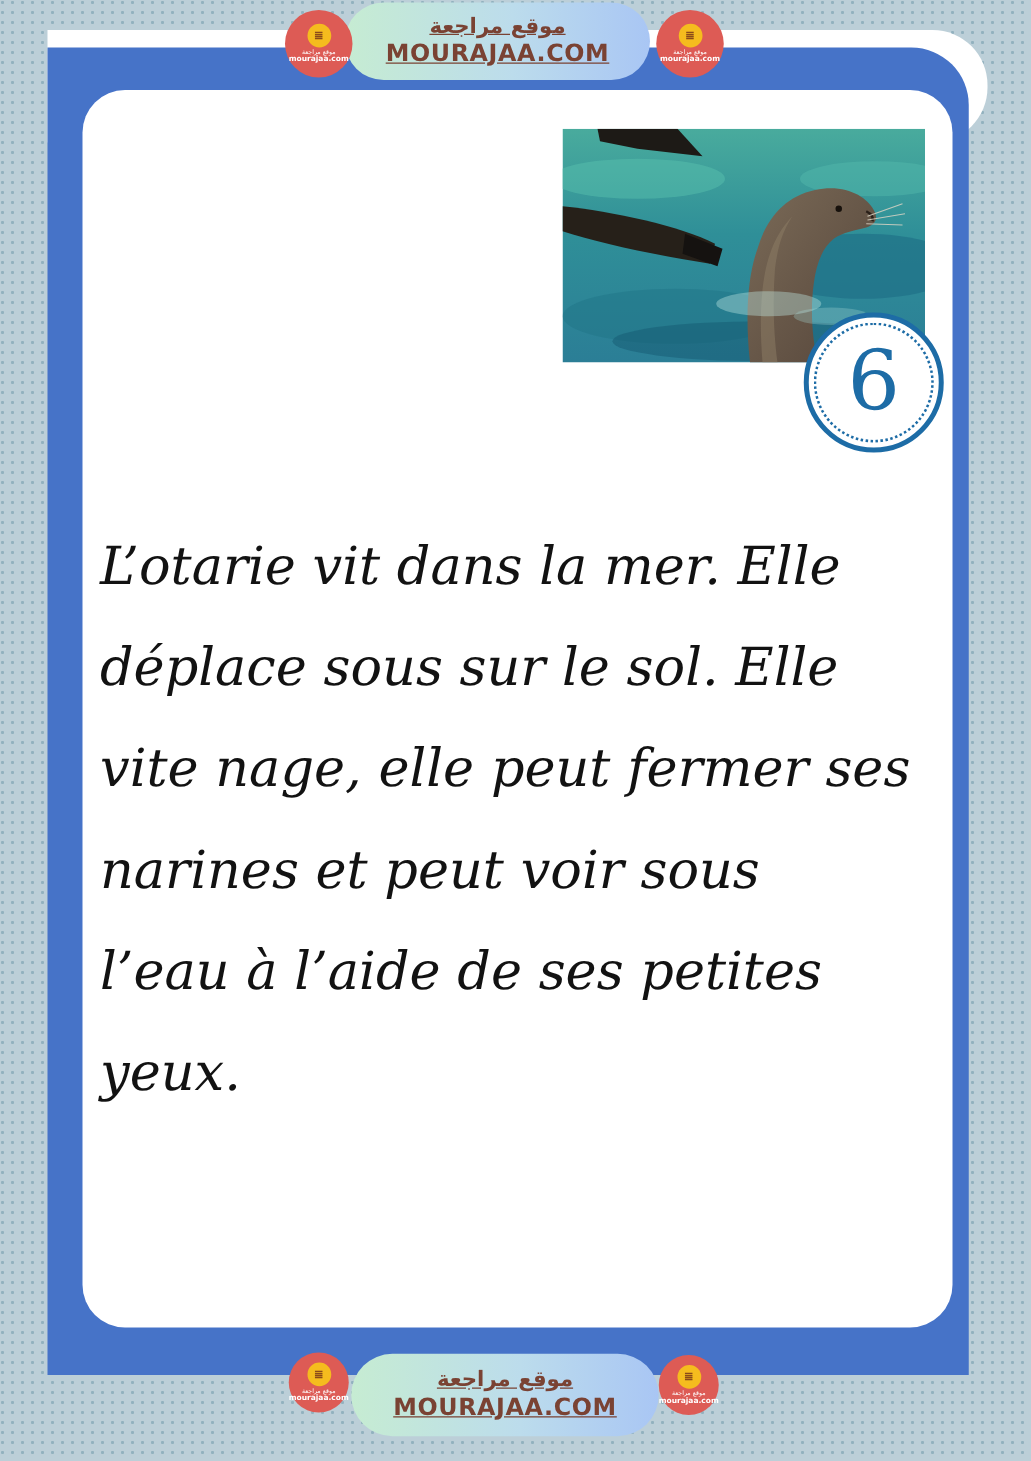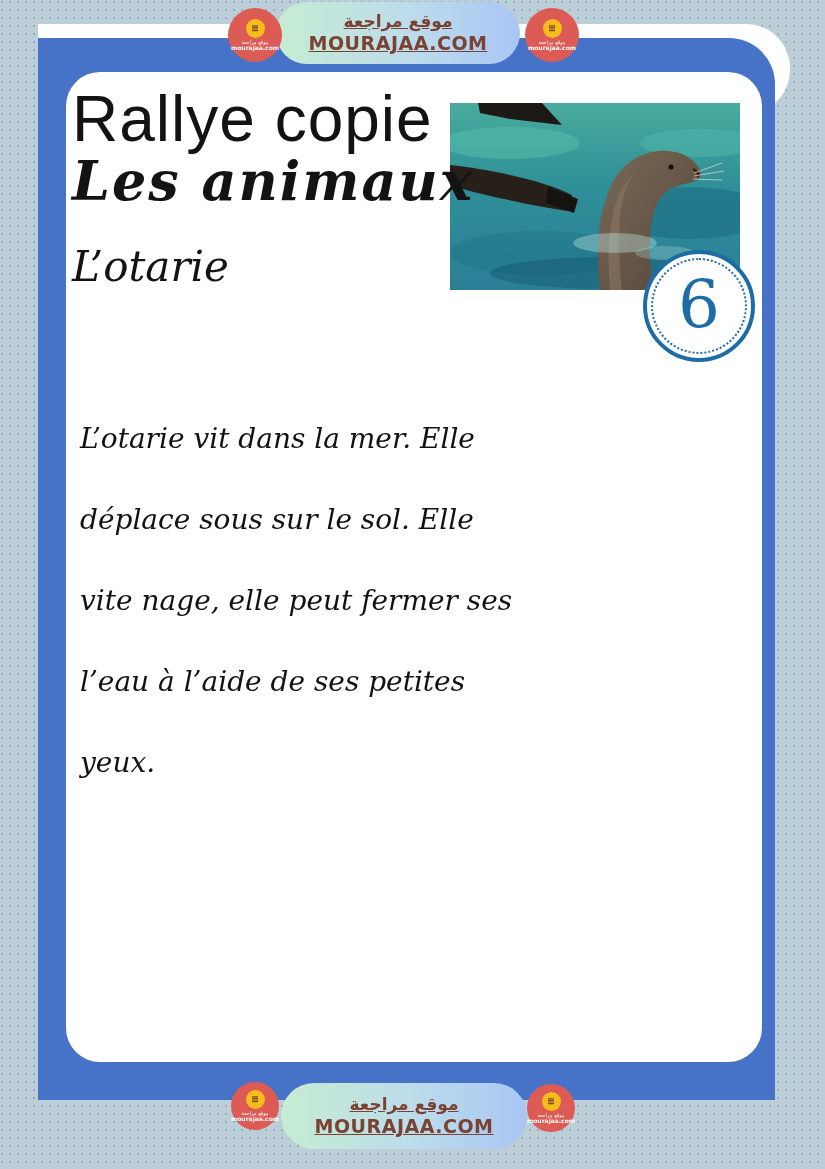--- a/index.html
+++ b/index.html
@@ -71,22 +71,22 @@
     position:absolute;left:643px;top:250px;width:104px;height:104px;border-radius:50%;
     background:#ffffff;border:4px solid #1d6ca6;z-index:5;
     display:flex;align-items:center;justify-content:center;
   }
   .badge::before{
     content:"";position:absolute;inset:4px;border:2px dotted #1d6ca6;border-radius:50%;
   }
   .badge .num{font-family:"DejaVu Serif",serif;font-size:66px;color:#1d6ca6;position:relative;top:-2px;}
   
   .body-text{
-    position:absolute;left:80px;top:398px;width:680px;z-index:5;
-    font-family:"DejaVu Serif",serif;font-style:italic;font-size:28px;color:#121212;
+    position:absolute;left:80px;top:412px;width:680px;z-index:5;
+    font-family:"DejaVu Serif",serif;font-style:italic;font-size:42px;color:#121212;
   }
   .body-text .line{height:81px;line-height:81px;white-space:nowrap;}
 </style>
 </head>
 <body>
 
 <div class="page">
 
   <div class="white-band"></div>
 
@@ -103,25 +103,20 @@
     <span class="icon">≣</span>
     <span class="l1">موقع مراجعة</span>
     <span class="l2">mourajaa.com</span>
   </div>
   <div class="logo tr">
     <span class="icon">≣</span>
     <span class="l1">موقع مراجعة</span>
     <span class="l2">mourajaa.com</span>
   </div>
 
-  <div class="title-block">
-    <div class="title">Rallye copie</div>
-    <div class="series">Les animaux</div>
-    <div class="subtitle">L’otarie</div>
-  </div>
 
   <div class="photo">
     <svg width="290" height="187" viewBox="0 0 290 187" xmlns="http://www.w3.org/2000/svg">
       <defs>
         <linearGradient id="wg" x1="0" y1="0" x2="0" y2="1">
           <stop offset="0" stop-color="#49ab9d"></stop>
           <stop offset="0.45" stop-color="#2f8f98"></stop>
           <stop offset="1" stop-color="#2b7e96"></stop>
         </linearGradient>
         <linearGradient id="sl" x1="0" y1="0" x2="1" y2="1">
@@ -163,20 +158,21 @@
   </div>
 
   <div class="badge">
     <span class="num">6</span>
   </div>
 
   <div class="body-text">
     <div class="line">L’otarie vit dans la mer. Elle</div>
     <div class="line">déplace sous sur le sol. Elle</div>
     <div class="line">vite nage, elle peut fermer ses</div>
+    <div class="line">narines et peut voir sous</div>
     <div class="line">l’eau à l’aide de ses petites</div>
     <div class="line">yeux.</div>
   </div>
 
   <div class="banner bottom">
     <span class="arabic">موقع مراجعة</span>
     <span class="site">MOURAJAA.COM</span>
   </div>
 
   <div class="logo small bl">

